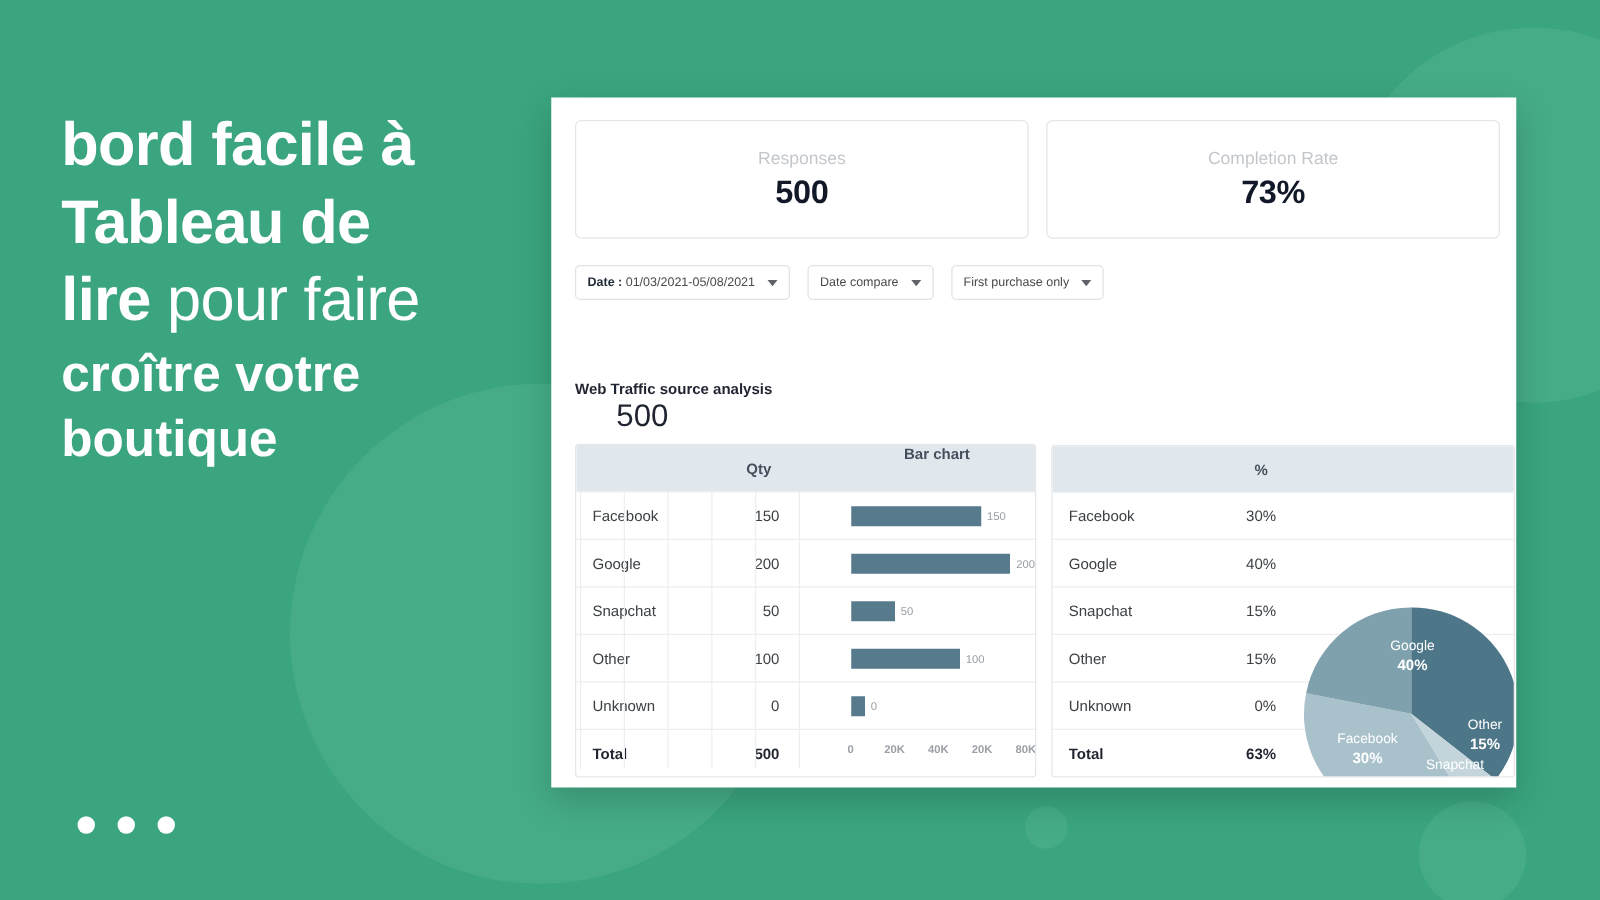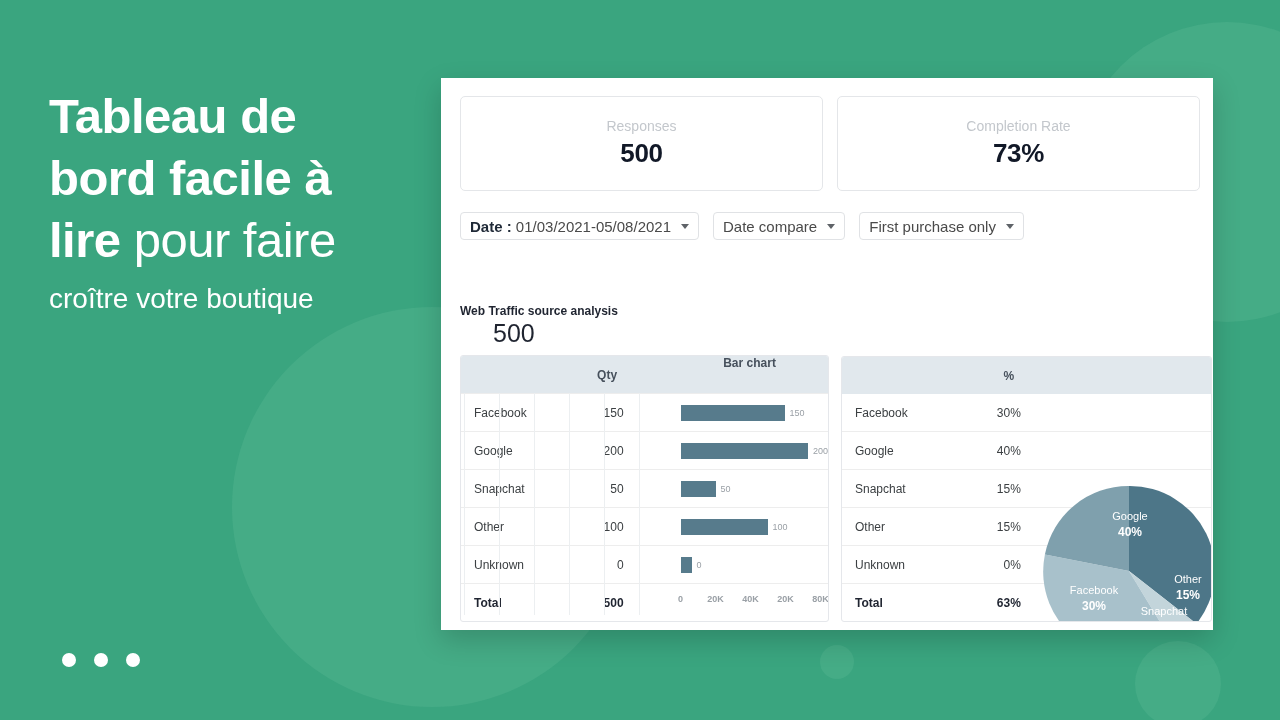--- a/index.html
+++ b/index.html
@@ -47,22 +47,22 @@
     white-space: nowrap;
   }
   .copy .bold { font-weight: 700; }
   .copy .light { font-weight: 400; }
   .copy-sub {
     position: absolute;
     left: 49px;
     top: 273px;
     width: 400px;
     color: #ffffff;
-    font-size: 28px;
-    font-weight: 400;
+    font-size: 41px;
+    font-weight: 700;
     line-height: 52px;
   }
   .dots {
     position: absolute;
     left: 62px;
     top: 653px;
     display: flex;
     gap: 18px;
   }
   .dot {
@@ -123,21 +123,21 @@
   }
   .filter {
     height: 26px;
     border: 1px solid #e0e2e5;
     border-radius: 4px;
     background: #fff;
     display: flex;
     align-items: center;
     gap: 10px;
     padding: 0 9px;
-    font-size: 15px;
+    font-size: 10px;
     color: #4a4a4a;
   }
   .filter .lbl-strong { font-weight: 700; color:#1f2937; }
   .caret {
     width: 0; height: 0;
     border-left: 4.5px solid transparent;
     border-right: 4.5px solid transparent;
     border-top: 5.5px solid #5f6368;
   }
 
@@ -307,22 +307,22 @@
 <body>
 
 <div class="stage">
 
   <div class="deco deco-tr"></div>
   <div class="deco deco-big"></div>
   <div class="deco deco-sm"></div>
   <div class="deco deco-md"></div>
 
   <div class="copy">
+    <div class="line bold">bord facile à</div>
     <div class="line bold">Tableau de</div>
-    <div class="line bold">bord facile à</div>
     <div class="line"><span class="bold">lire</span><span class="light"> pour faire</span></div>
   </div>
   <div class="copy-sub">croître votre boutique</div>
 
   <div class="dots">
     <div class="dot"></div>
     <div class="dot"></div>
     <div class="dot"></div>
   </div>
 

